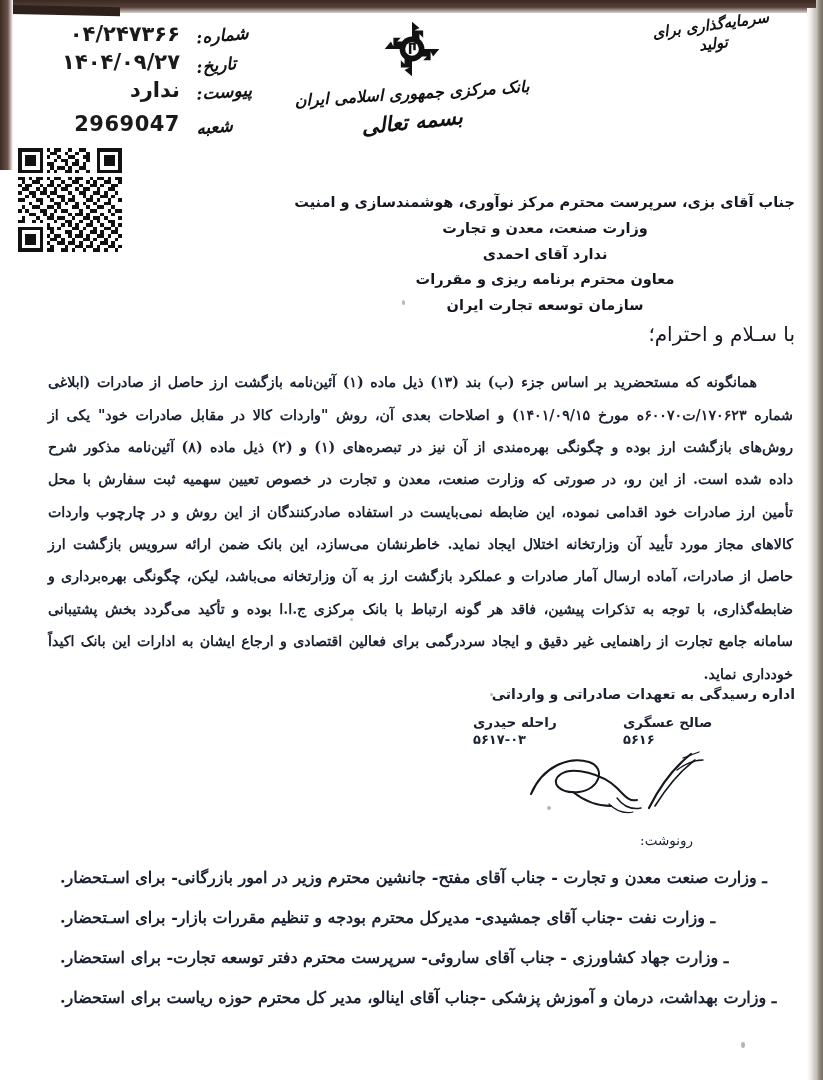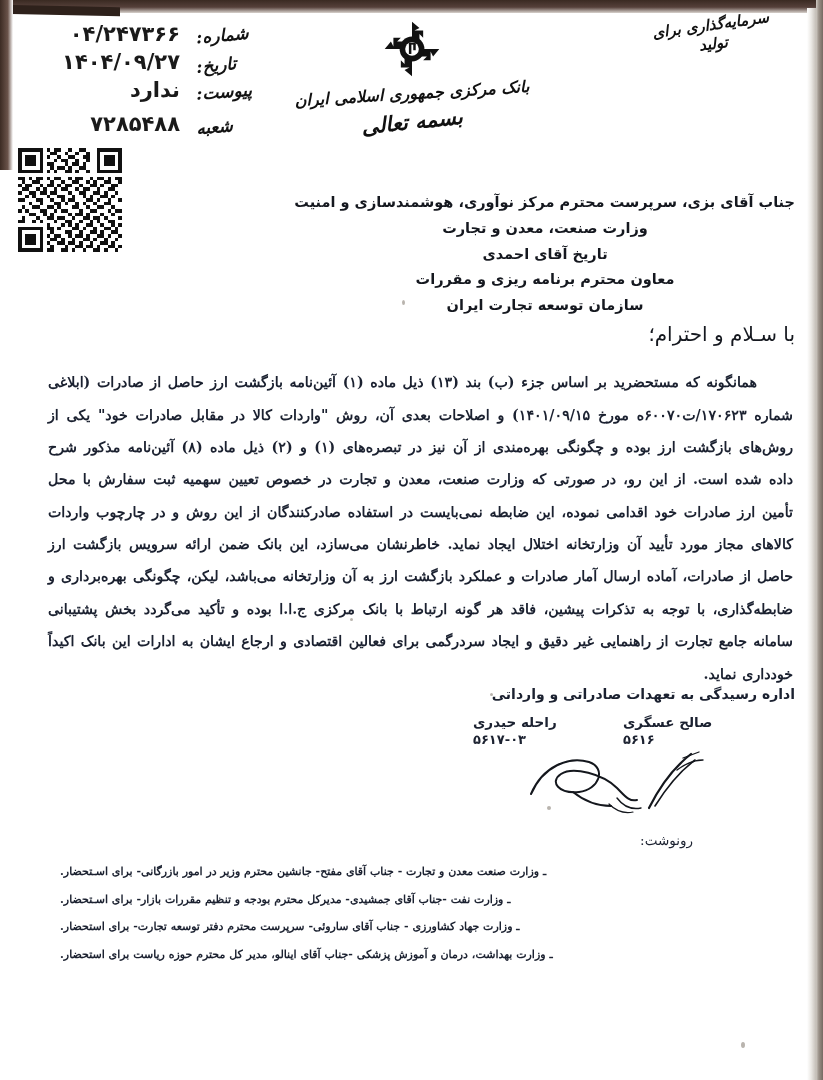--- a/index.html
+++ b/index.html
@@ -229,21 +229,21 @@
     font-family: "DejaVu Serif", "Liberation Serif", serif;
     font-size: 13.5px;
     font-weight: 400;
     color: #1b2130;
   }
   .copies-list {
     position: absolute;
     top: 858px; right: 22px; left: 60px;
     direction: rtl;
     font-family: "DejaVu Serif", "Liberation Serif", serif;
-    font-size: 11px;
+    font-size: 16px;
     font-weight: 600;
     color: #1b2130;
     line-height: 2.5;
   }
   .copy-item { display: block; text-align: left; white-space: nowrap; }
   .copy-item .dash { margin-right: 6px; }
 
   .speck { position: absolute; background: #b9b4ae; border-radius: 50%; }
 </style>
 </head>
@@ -265,21 +265,21 @@
     <div class="hdr-row r2">
       <span class="hdr-label">تاریخ:</span>
       <span class="hdr-value">۱۴۰۴/۰۹/۲۷</span>
     </div>
     <div class="hdr-row r3">
       <span class="hdr-label">پیوست:</span>
       <span class="hdr-value">ندارد</span>
     </div>
     <div class="hdr-row r4">
       <span class="hdr-label">شعبه</span>
-      <span class="hdr-value">۷۲۸۵۴۸۸</span>
+      <span class="hdr-value">2969047</span>
     </div>
   </div>
 
   <div class="logo-block">
     <svg class="logo-mark" viewBox="0 0 100 100">
       <g fill="#111111">
         <path d="M50 6 L62 16 L54 20 L68 20 L68 32 L62 26 L62 40 L50 34 Z"></path>
         <path d="M94 50 L84 62 L80 54 L80 68 L68 68 L74 62 L60 62 L66 50 Z"></path>
         <path d="M50 94 L38 84 L46 80 L32 80 L32 68 L38 74 L38 60 L50 66 Z"></path>
         <path d="M6 50 L16 38 L20 46 L20 32 L32 32 L26 38 L40 38 L34 50 Z"></path>
@@ -520,21 +520,21 @@
         <rect x="21" y="28" width="2" height="1"></rect>
           <rect x="24" y="28" width="1" height="1"></rect>
           <rect x="27" y="28" width="1" height="1"></rect>
       </g>
     </svg>
   </div>
 
   <div class="addressee">
     <div>جناب آقای بزی، سرپرست محترم مرکز نوآوری، هوشمندسازی و امنیت</div>
     <div>وزارت صنعت، معدن و تجارت</div>
-    <div>تاریخ آقای احمدی</div>
+    <div>ندارد آقای احمدی</div>
     <div>معاون محترم برنامه ریزی و مقررات</div>
     <div>سازمان توسعه تجارت ایران</div>
   </div>
   <div class="salutation">با سـلام و احترام؛</div>
 
   <p class="body-text">همانگونه که مستحضرید بر اساس جزء (ب) بند (۱۳) ذیل ماده (۱) آئین‌نامه بازگشت ارز حاصل از صادرات (ابلاغی شماره ۱۷۰۶۲۳/ت۶۰۰۷۰ه مورخ ۱۴۰۱/۰۹/۱۵) و اصلاحات بعدی آن، روش "واردات کالا در مقابل صادرات خود" یکی از روش‌های بازگشت ارز بوده و چگونگی بهره‌مندی از آن نیز در تبصره‌های (۱) و (۲) ذیل ماده (۸) آئین‌نامه مذکور شرح داده شده است. از این رو، در صورتی که وزارت صنعت، معدن و تجارت در خصوص تعیین سهمیه ثبت سفارش با محل تأمین ارز صادرات خود اقدامی نموده، این ضابطه نمی‌بایست در استفاده صادرکنندگان از این روش و در چارچوب واردات کالاهای مجاز مورد تأیید آن وزارتخانه اختلال ایجاد نماید. خاطرنشان می‌سازد، این بانک ضمن ارائه سرویس بازگشت ارز حاصل از صادرات، آماده ارسال آمار صادرات و عملکرد بازگشت ارز به آن وزارتخانه می‌باشد، لیکن، چگونگی بهره‌برداری و ضابطه‌گذاری، با توجه به تذکرات پیشین، فاقد هر گونه ارتباط با بانک مرکزی ج.ا.ا بوده و تأکید می‌گردد بخش پشتیبانی سامانه جامع تجارت از راهنمایی غیر دقیق و ایجاد سردرگمی برای فعالین اقتصادی و ارجاع ایشان به ادارات این بانک اکیداً خودداری نماید.</p>
 
   <div class="dept-line">اداره رسیدگی به تعهدات صادراتی و وارداتی</div>
 
   <div class="signers">

